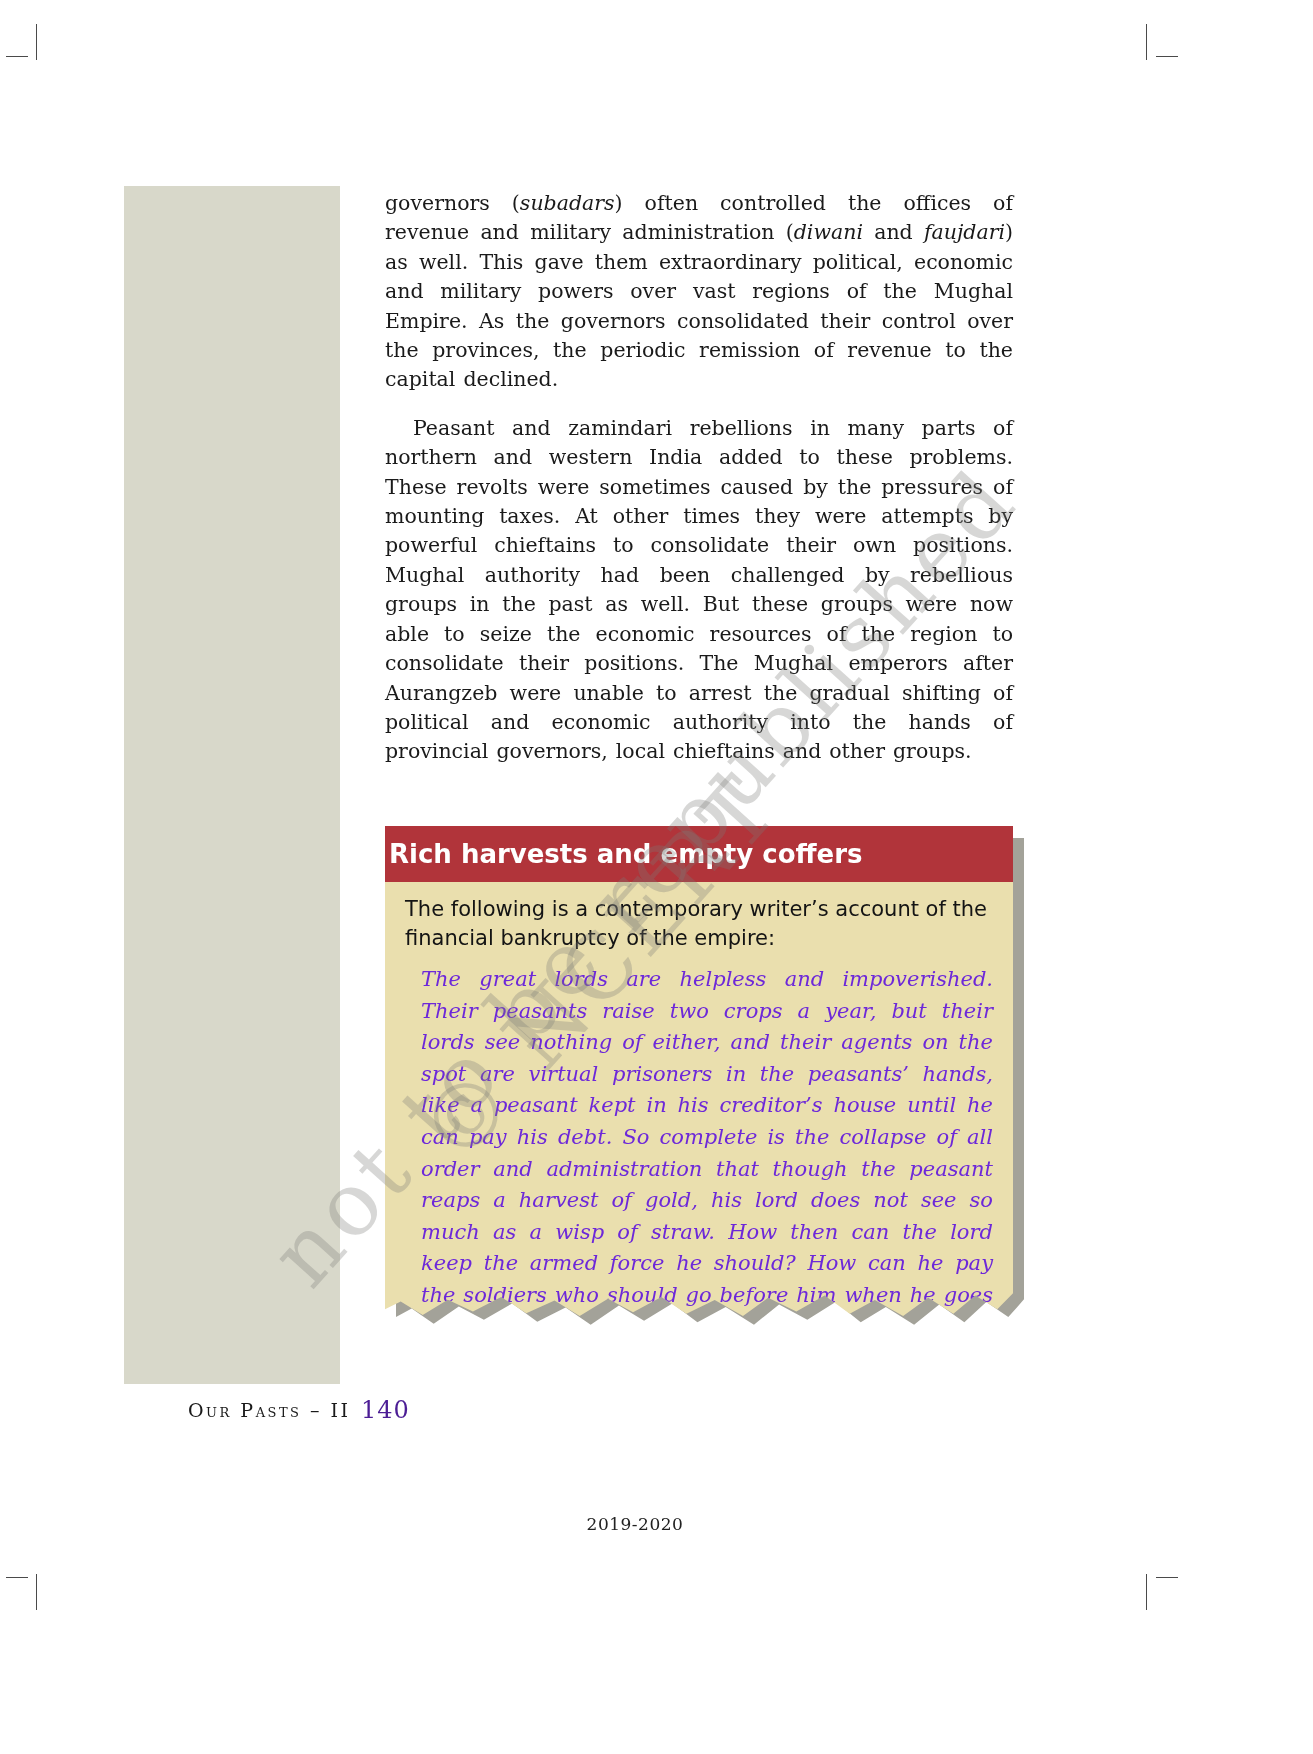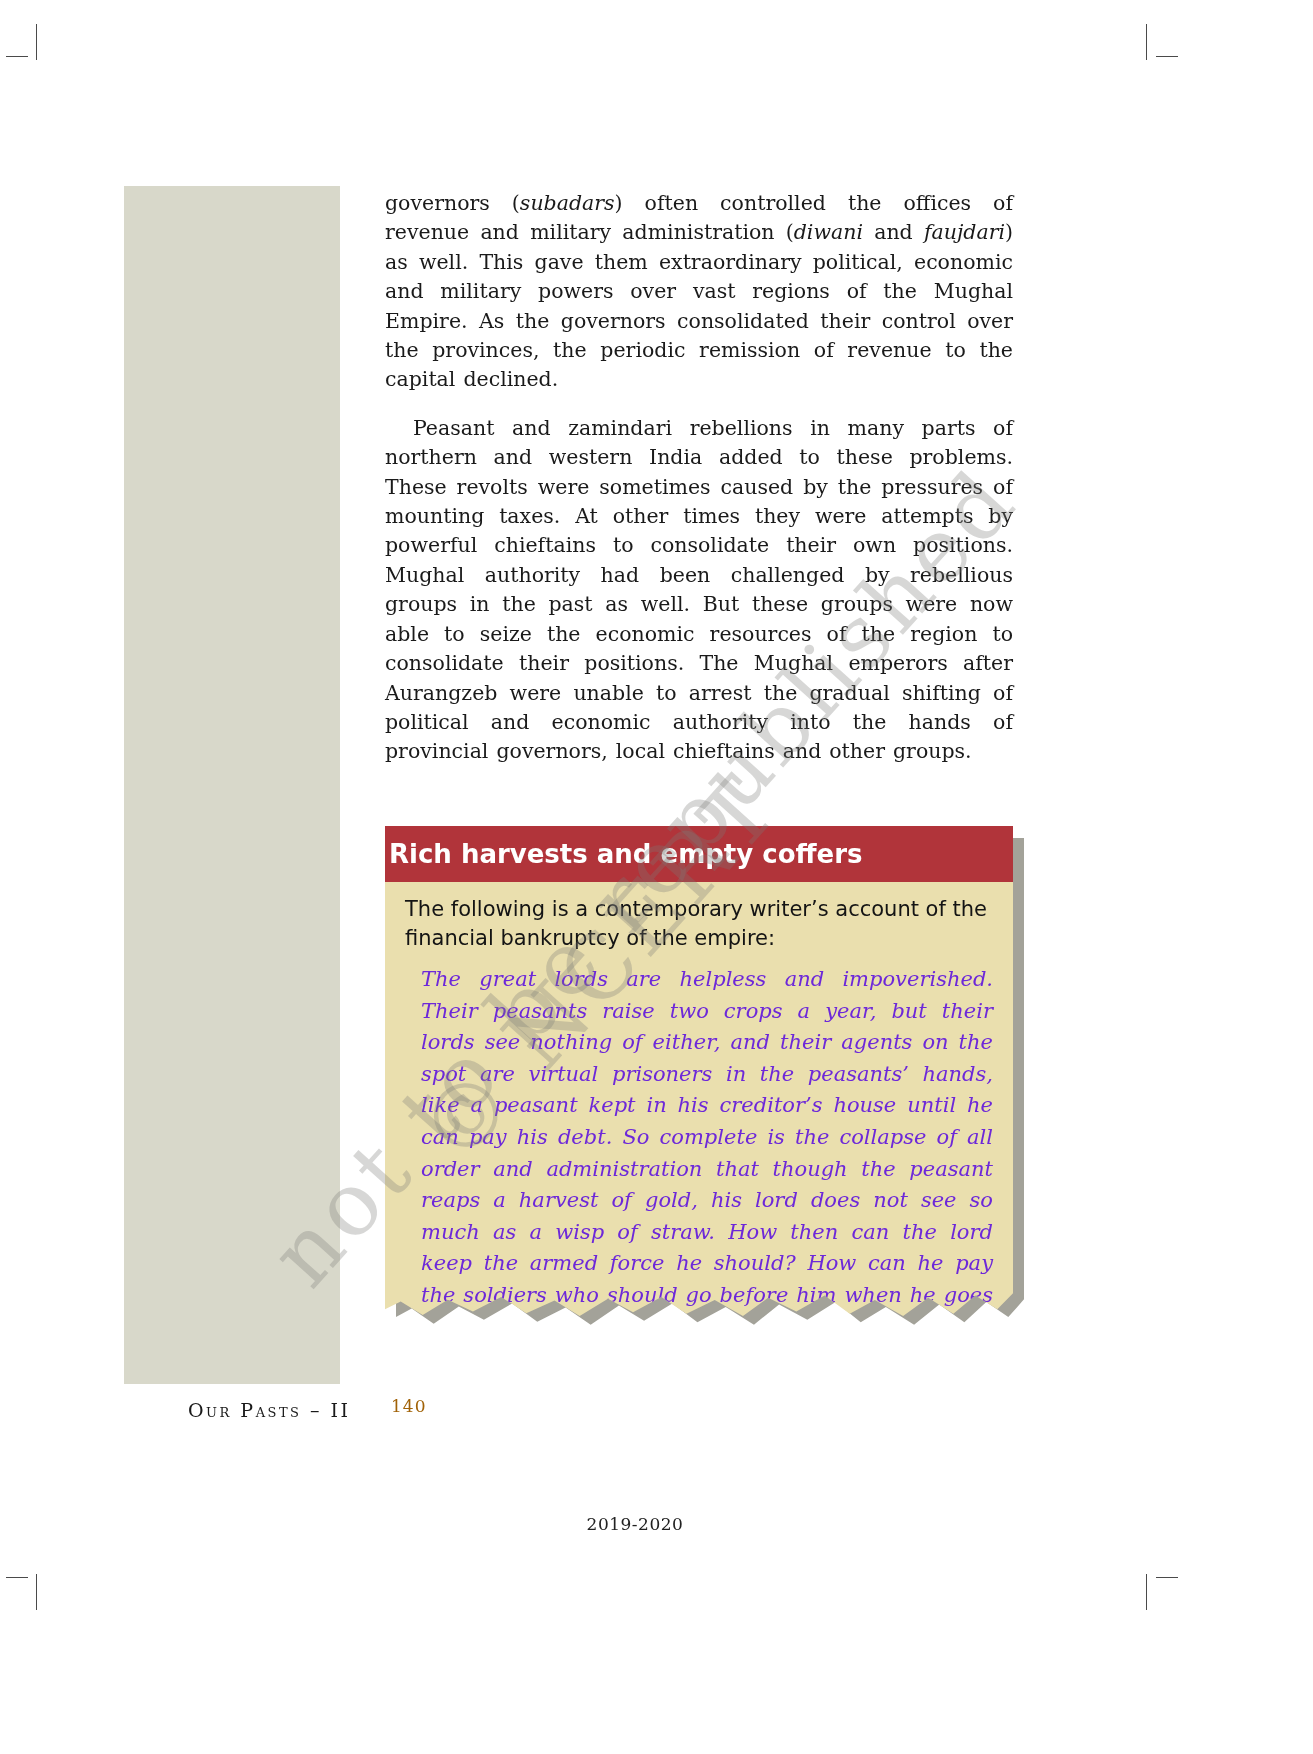--- a/index.html
+++ b/index.html
@@ -94,22 +94,22 @@
     transform:rotate(-48deg); transform-origin:center;
   }
 
   
   .footer-book {
     position:absolute; left:188px; top:1399px;
     font-variant:small-caps; font-size:19px;
     letter-spacing:2.5px; color:#1a1a1a;
   }
   .footer-page {
-    position:absolute; left:391px; top:1396px;
-    font-size:17px; letter-spacing:1px; color:#a16207;
+    position:absolute; left:361px; top:1396px;
+    font-size:24px; letter-spacing:1px; color:#4c1d95;
   }
   .footer-year {
     position:absolute; left:0; top:1514px; width:1190px;
     text-align:center; font-size:17px; letter-spacing:0.5px; color:#222222;margin-left:40px;
   }
 </style>
 </head>
 <body>
 
 <div class="page">

